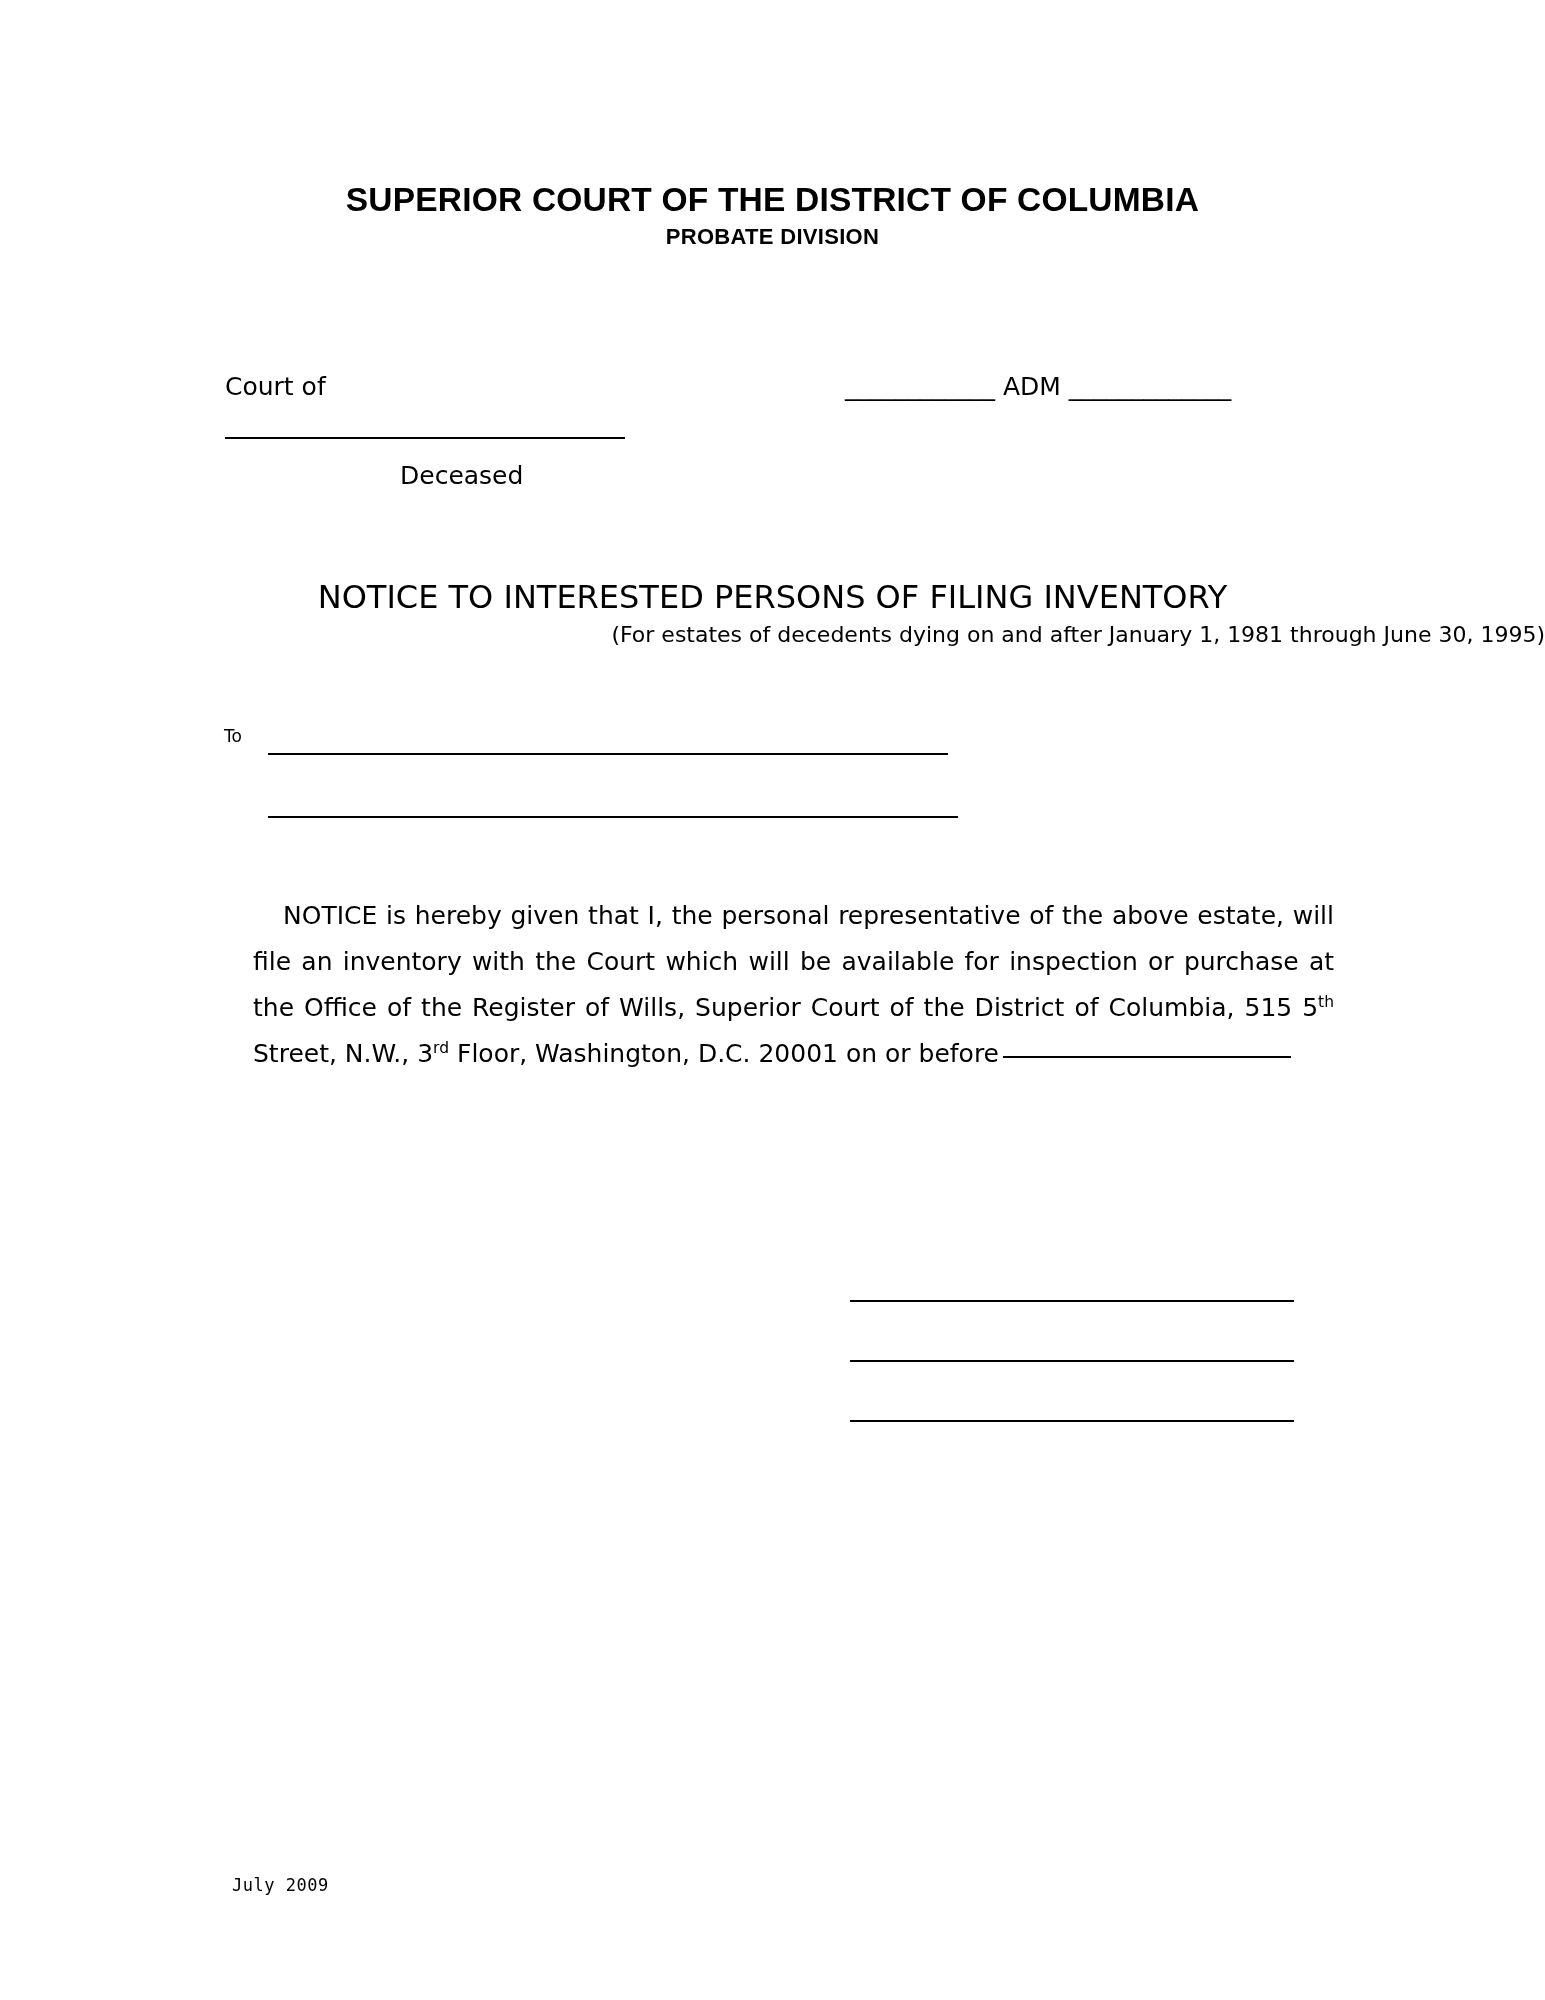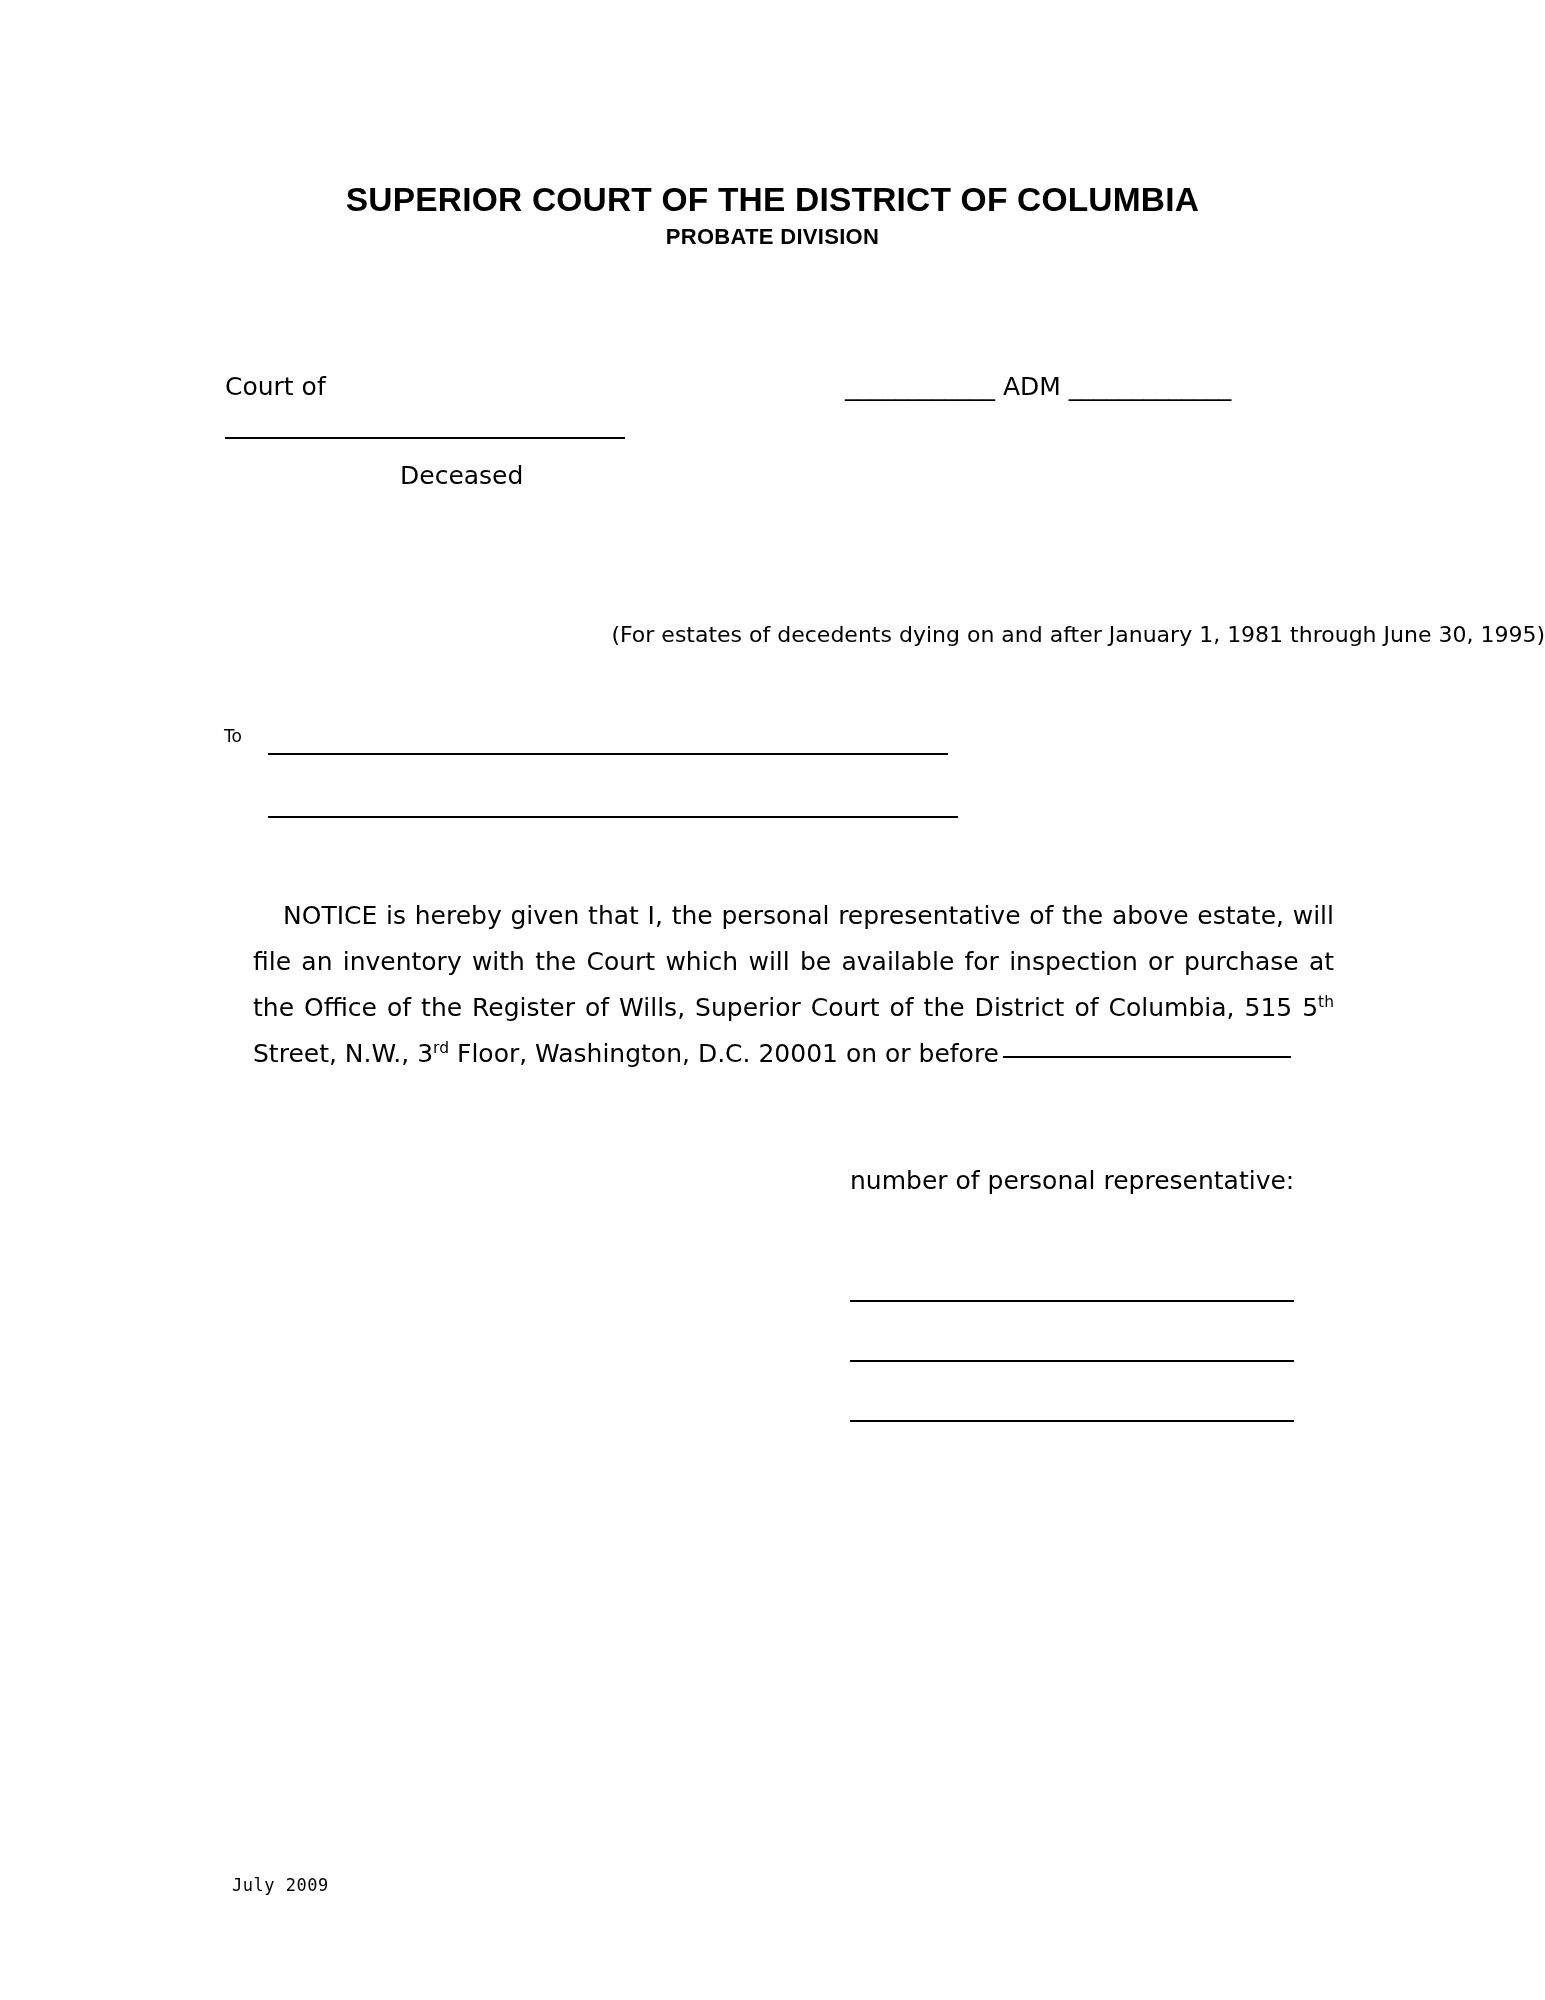--- a/index.html
+++ b/index.html
@@ -183,33 +183,33 @@
   <div class="division-title">PROBATE DIVISION</div>
 
   <div class="estate-of">Court of</div>
 
   <div class="adm-line">____________ ADM _____________</div>
 
   <div class="deceased-rule"></div>
 
   <div class="deceased-label">Deceased</div>
 
+  <div class="notice-title">NOTICE TO INTERESTED PERSONS OF FILING INVENTORY</div>
 
   <div class="notice-sub">(For estates of decedents dying on and after January 1, 1981 through June 30, 1995)</div>
 
   <div class="to-label">To</div>
 
   <div class="to-rule-1"></div>
 
   <div class="to-rule-2"></div>
 
   <div class="body-par"><span>NOTICE is hereby given that I, the personal representative of the above estate, will file an inventory with the Court which will be available for inspection or purchase at the Office of the Register of Wills, Superior Court of the District of Columbia, 515 5</span><sup>th</sup><span> Street, N.W., 3</span><sup>rd</sup><span> Floor, Washington, D.C. 20001 on or before</span><span class="inline-blank"></span></div>
 
   <div class="sig-block">
-    <div class="sig-text lastline">number of personal representative:</div>
   </div>
 
   <div class="sig-rule sig-rule-1"></div>
 
   <div class="sig-rule sig-rule-2"></div>
 
   <div class="sig-rule sig-rule-3"></div>
 
   <div class="footer-date">July 2009</div>
 

